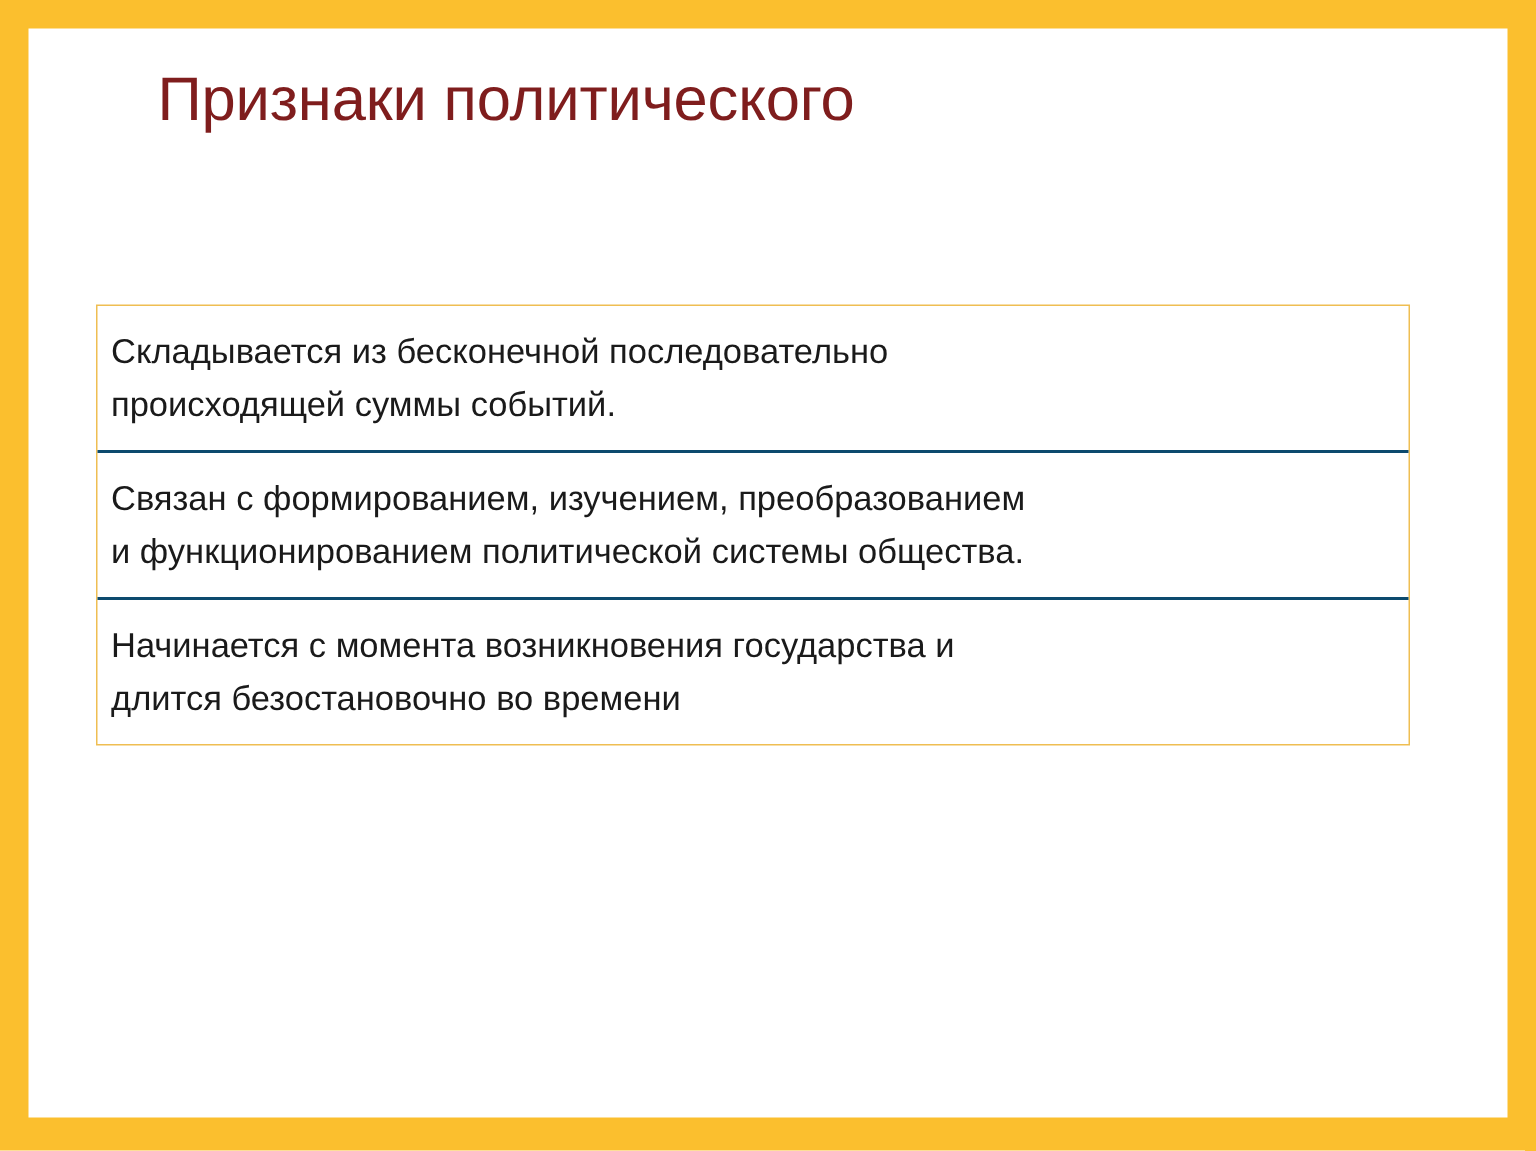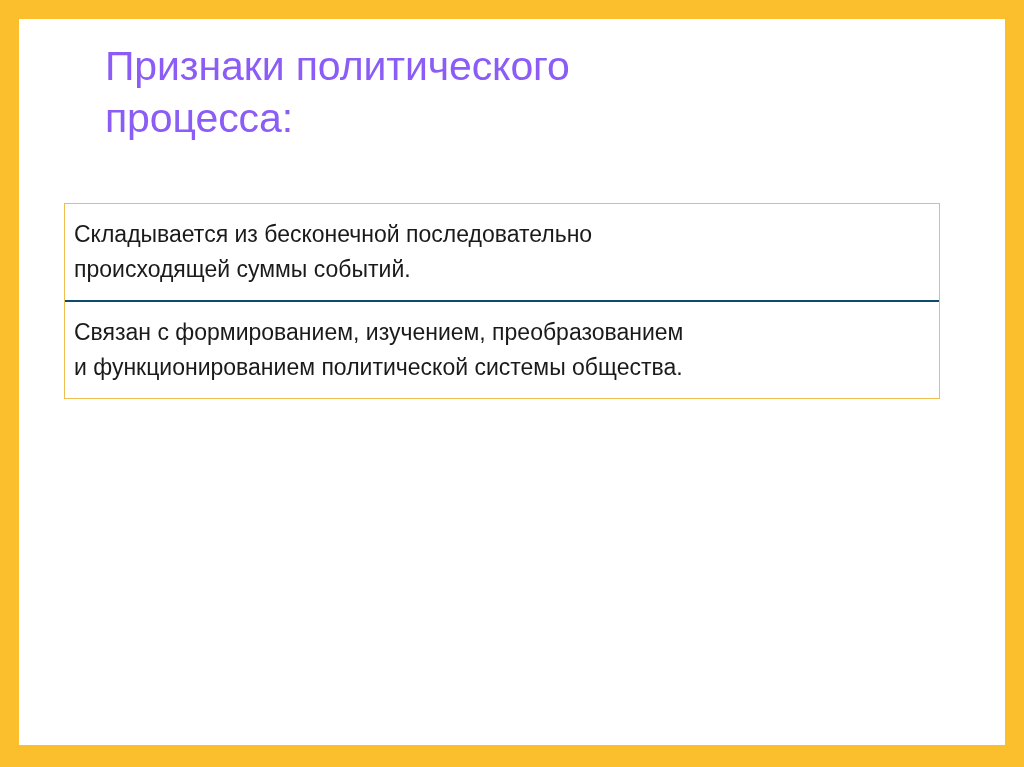--- a/index.html
+++ b/index.html
@@ -36,21 +36,21 @@
   .title-block {
     position: absolute;
     left: 86px;
     top: 21px;
     width: 820px;
   }
   .title-line {
     font-size: 41px;
     line-height: 52px;
     font-weight: 400;
-    color: #8b5cf6;
+    color: #7f1d1d;
     letter-spacing: -0.1px;
     white-space: pre;
   }
 
   
   .facts-table {
     position: absolute;
     left: 45px;
     top: 184px;
     width: 876px;
@@ -75,28 +75,31 @@
   }
 </style>
 </head>
 <body>
 
 <div class="slide">
   <div class="slide-canvas">
 
     <div class="title-block">
       <div class="title-line">Признаки политического</div>
-      <div class="title-line">процесса:</div>
     </div>
 
     <div class="facts-table">
       <div class="fact-row">
         <div class="fact-text">Складывается из бесконечной последовательно
 происходящей суммы событий.</div>
       </div>
       <div class="fact-row">
         <div class="fact-text">Связан с формированием, изучением, преобразованием
 и функционированием политической системы общества.</div>
       </div>
+      <div class="fact-row">
+        <div class="fact-text">Начинается с момента возникновения государства и
+длится безостановочно во времени</div>
+      </div>
     </div>
 
   </div>
 </div>
 
 </body></html>

